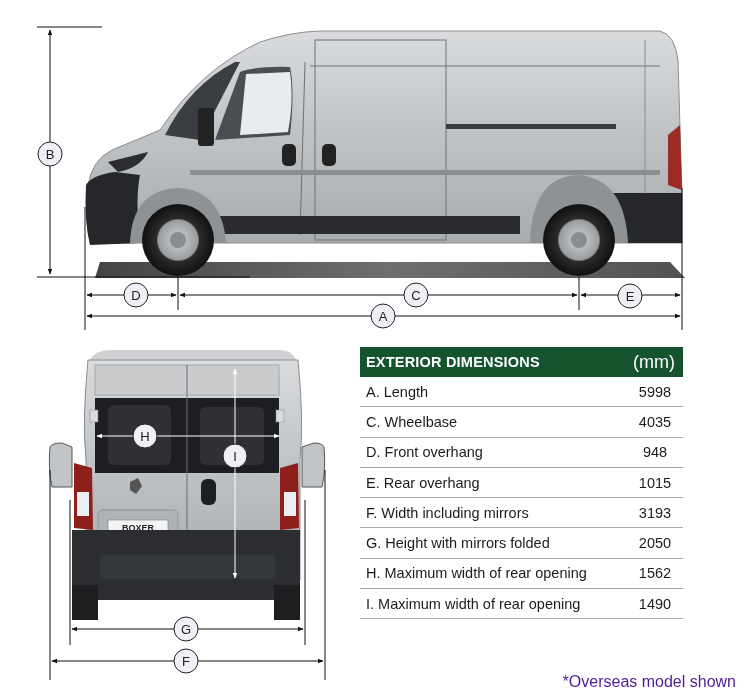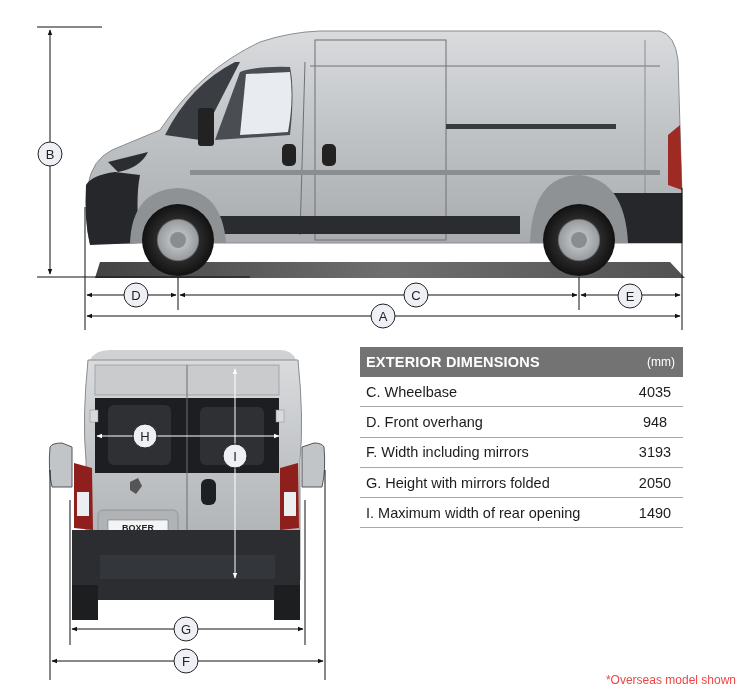--- a/index.html
+++ b/index.html
@@ -1,26 +1,26 @@
 <!DOCTYPE html>
 <html><head>
 <meta charset="utf-8">
 <style>
   * { margin: 0; padding: 0; box-sizing: border-box; }
   html, body { width: 750px; height: 700px; background: #ffffff; overflow: hidden; }
   body { position: relative; font-family: "Liberation Sans", "DejaVu Sans", sans-serif; color: #1a1a1a; }
   .diagram { position: absolute; left: 0; top: 0; width: 750px; height: 700px; }
   .marker-label { font-family: "Liberation Sans", sans-serif; font-size: 13px; fill: #222; text-anchor: middle; dominant-baseline: central; }
   .spec-table { position: absolute; left: 360px; top: 347px; width: 323px; }
-  .spec-header { display: flex; justify-content: space-between; align-items: center; height: 30px; background: #737373; color: #fff; padding: 0 8px 0 6px; }
+  .spec-header { display: flex; justify-content: space-between; align-items: center; height: 30px; background: #14532d; color: #fff; padding: 0 8px 0 6px; }
   .spec-header .title { font-weight: bold; font-size: 14.5px; letter-spacing: 0.2px; }
-  .spec-header .unit { font-size: 12px; }
+  .spec-header .unit { font-size: 18px; }
   .spec-row { display: flex; justify-content: space-between; align-items: center; height: 30.3px; border-bottom: 1.5px solid #a9a9a9; padding: 0 8px 0 6px; font-size: 14.5px; color: #1c1c1c; }
   .spec-row .val { text-align: center; min-width: 40px; }
-  .footnote { position: absolute; right: 14px; top: 673px; font-size: 12px; color: #ef4444; margin-left: 13px; }
+  .footnote { position: absolute; right: 14px; top: 673px; font-size: 16px; color: #4c1d95; margin-left: 13px; }
   .brand-text { font-family: "Liberation Sans", sans-serif; font-size: 9px; fill: #222; text-anchor: middle; font-weight: bold; }
 </style>
 </head>
 <body>
 
 <svg class="diagram" viewBox="0 0 750 700" width="750" height="700" xmlns="http://www.w3.org/2000/svg">
   <defs>
     <linearGradient id="bodyGrad" x1="0" y1="0" x2="0" y2="1">
       <stop offset="0" stop-color="#d9dbdd"></stop>
       <stop offset="0.5" stop-color="#bfc2c5"></stop>
@@ -189,34 +189,46 @@
     <text x="186" y="661" class="marker-label">F</text>
   </g>
 </svg>
 
 <div class="spec-table">
   <div class="spec-header">
     <span class="title">EXTERIOR DIMENSIONS</span>
     <span class="unit">(mm)</span>
   </div>
   <div class="spec-row">
+    <span>A. Length</span>
+    <span class="val">5998</span>
+  </div>
+  <div class="spec-row">
     <span>C. Wheelbase</span>
     <span class="val">4035</span>
   </div>
   <div class="spec-row">
     <span>D. Front overhang</span>
     <span class="val">948</span>
   </div>
   <div class="spec-row">
+    <span>E. Rear overhang</span>
+    <span class="val">1015</span>
+  </div>
+  <div class="spec-row">
     <span>F. Width including mirrors</span>
     <span class="val">3193</span>
   </div>
   <div class="spec-row">
     <span>G. Height with mirrors folded</span>
     <span class="val">2050</span>
   </div>
   <div class="spec-row">
+    <span>H. Maximum width of rear opening</span>
+    <span class="val">1562</span>
+  </div>
+  <div class="spec-row">
     <span>I. Maximum width of rear opening</span>
     <span class="val">1490</span>
   </div>
 </div>
 
 <div class="footnote">*Overseas model shown</div>
 
 </body></html>

